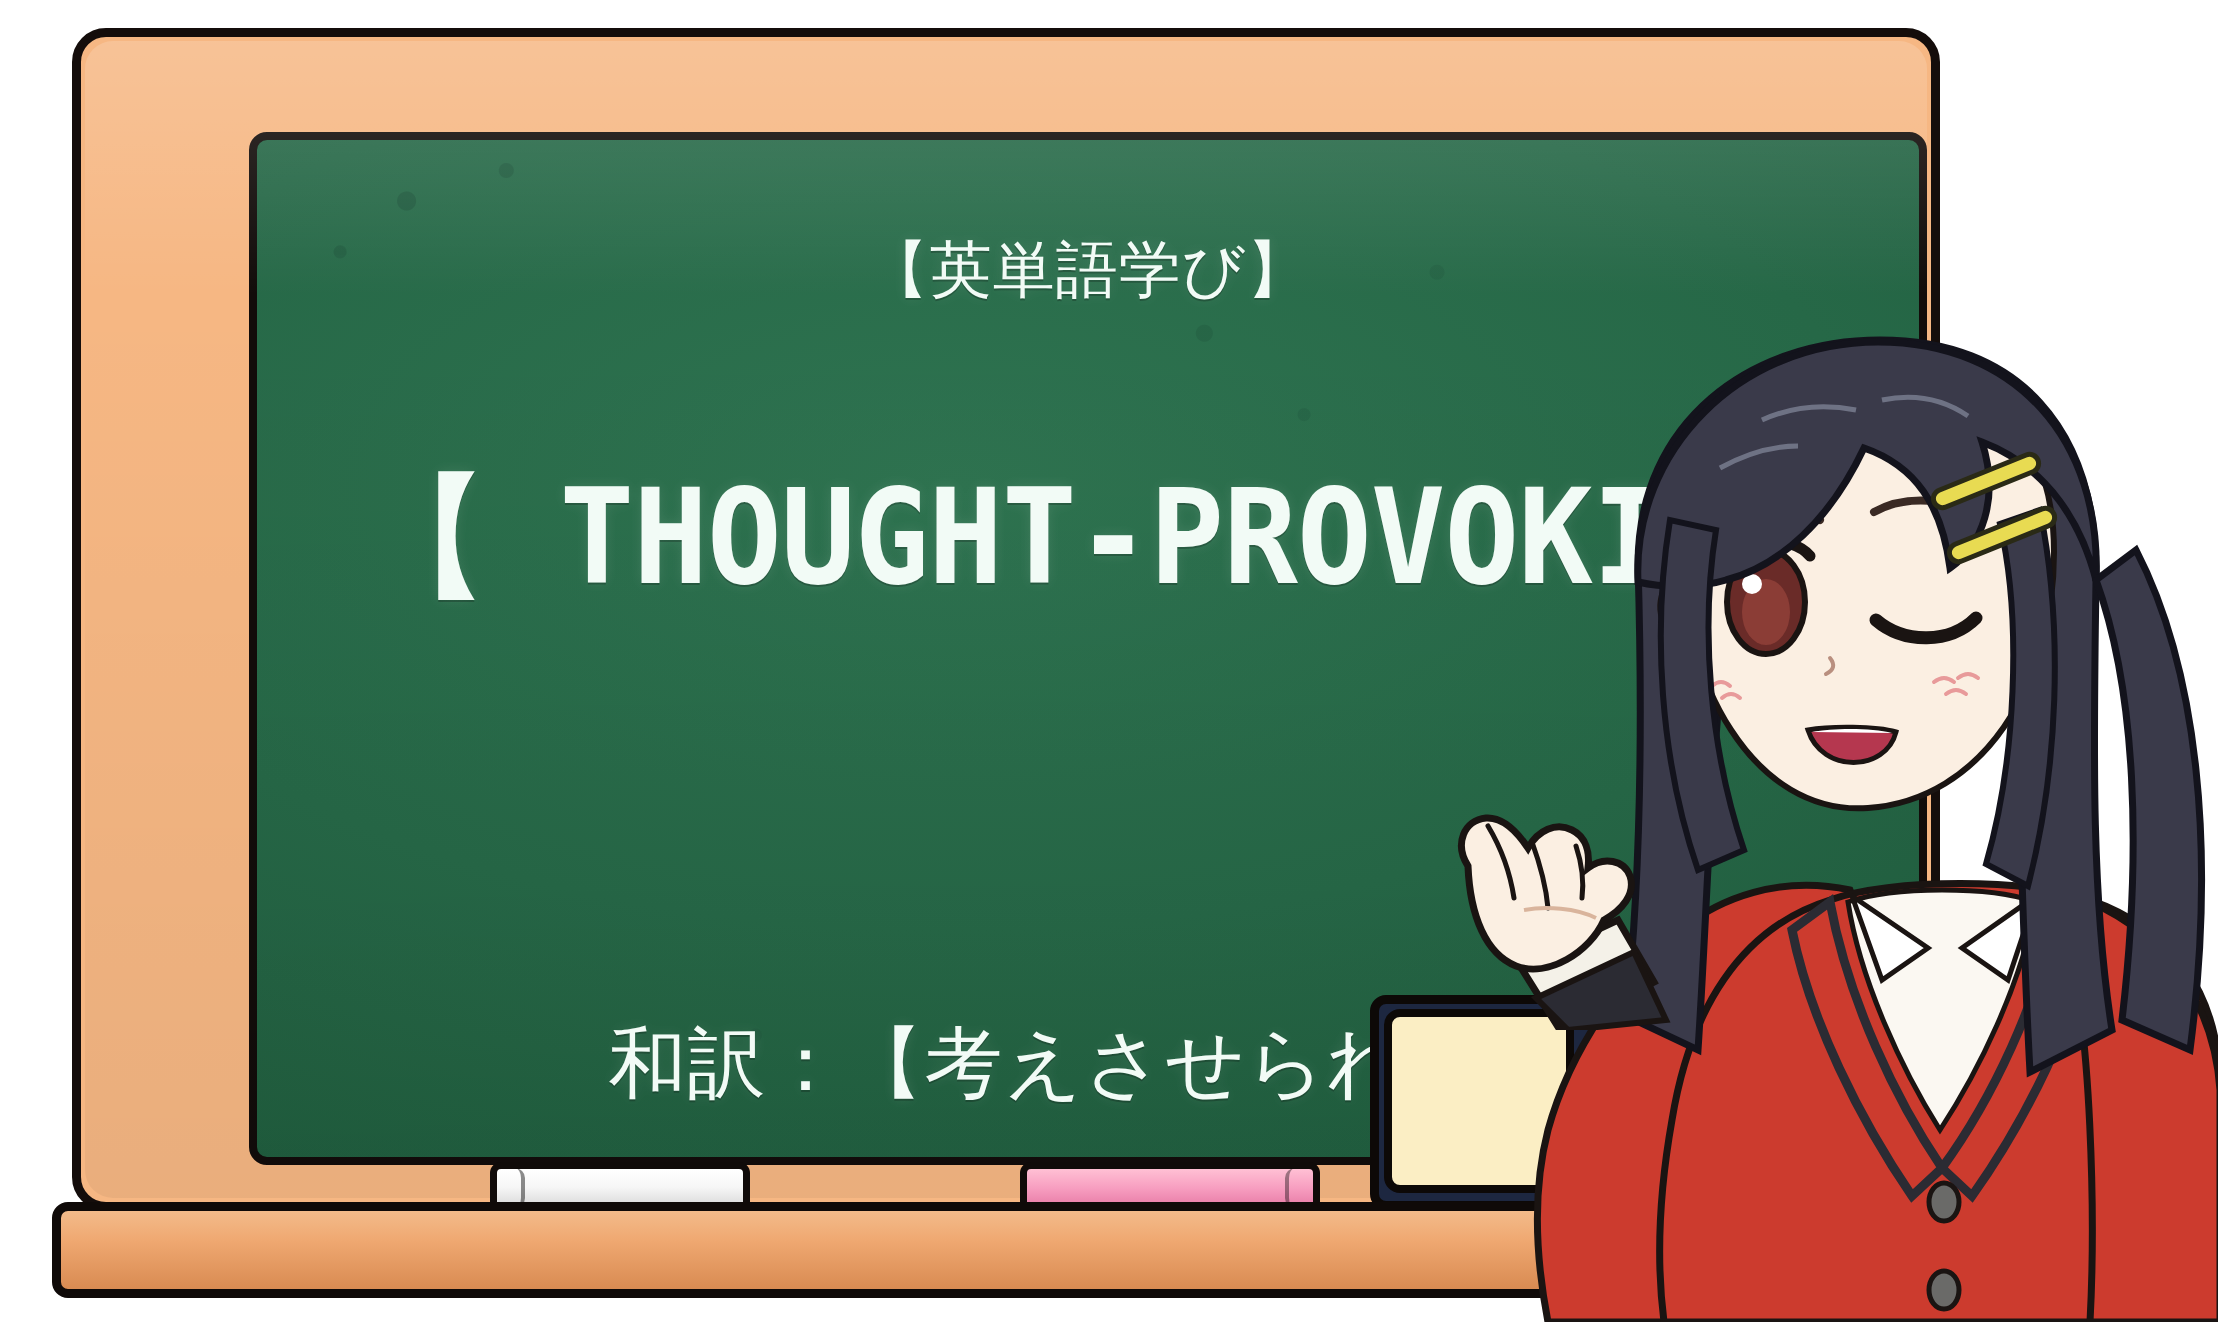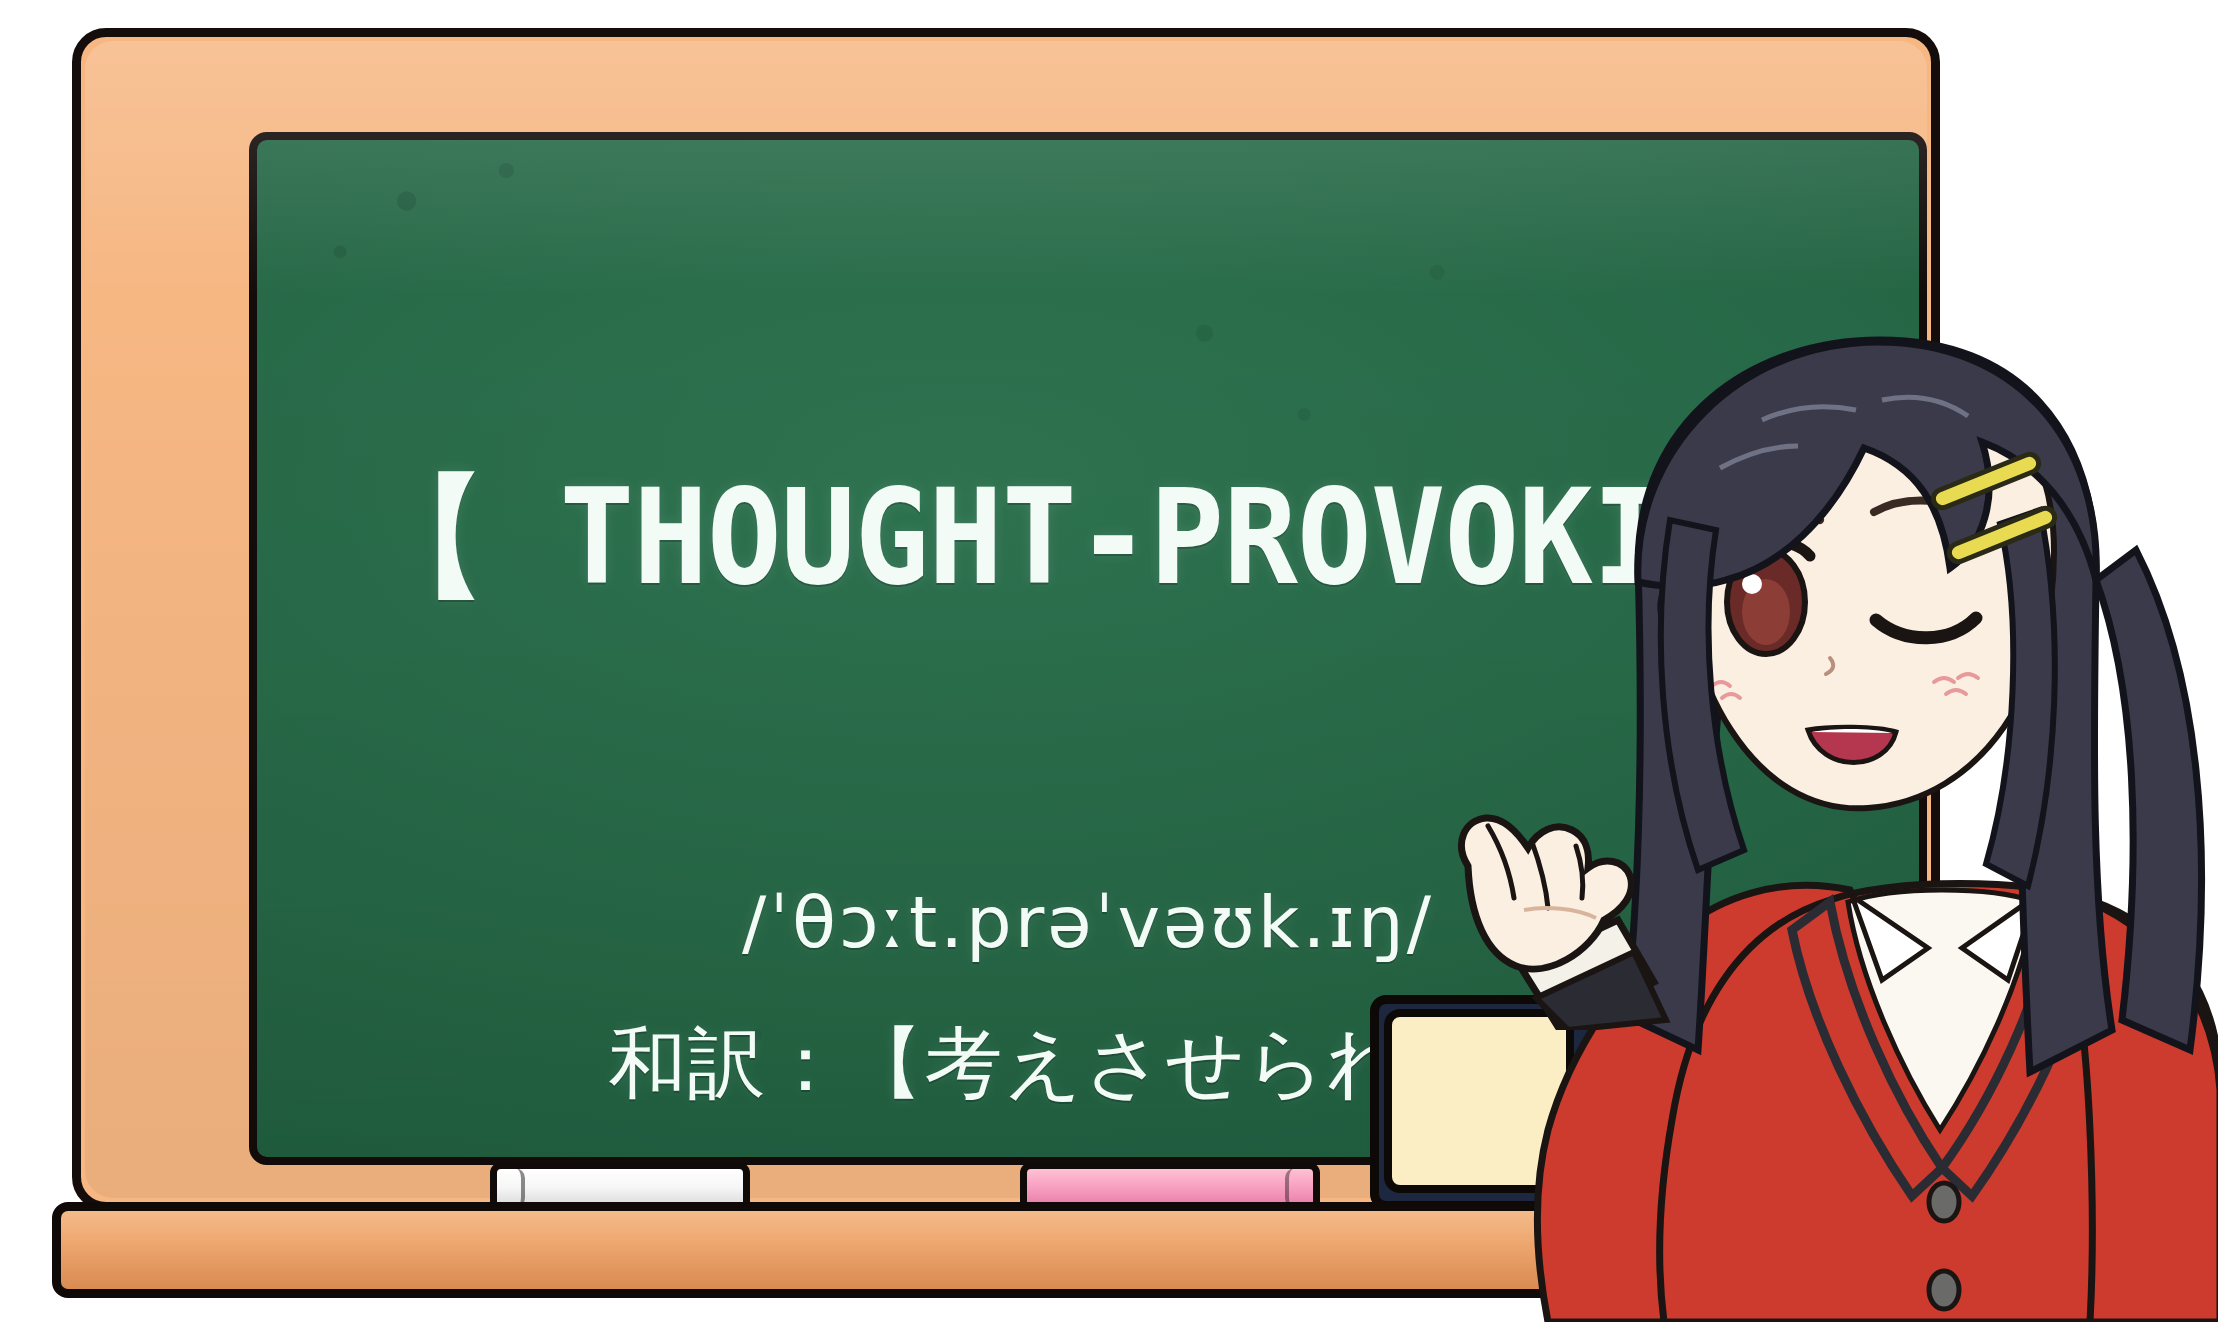--- a/index.html
+++ b/index.html
@@ -237,25 +237,25 @@
 </style>
 </head>
 <body>
 
 <div id="stage">
 
   <div class="board-frame">
 
     <div class="board-surface">
 
+      <div class="chalk heading-small">【英単語学び】</div>
 
       <div class="chalk word-line1">【 THOUGHT-PROVOKING</div>
 
 
-      <div class="chalk ipa-line">/ˈθɔːt.prəˈvəʊk.ɪŋ/</div>
 
       <div class="chalk translation-line">和訳：【考えさせられる】</div>
 
     </div>
   </div>
 
   <div class="chalk-stick chalk-white"></div>
   <div class="chalk-stick chalk-pink"></div>
 
   <div class="eraser">

